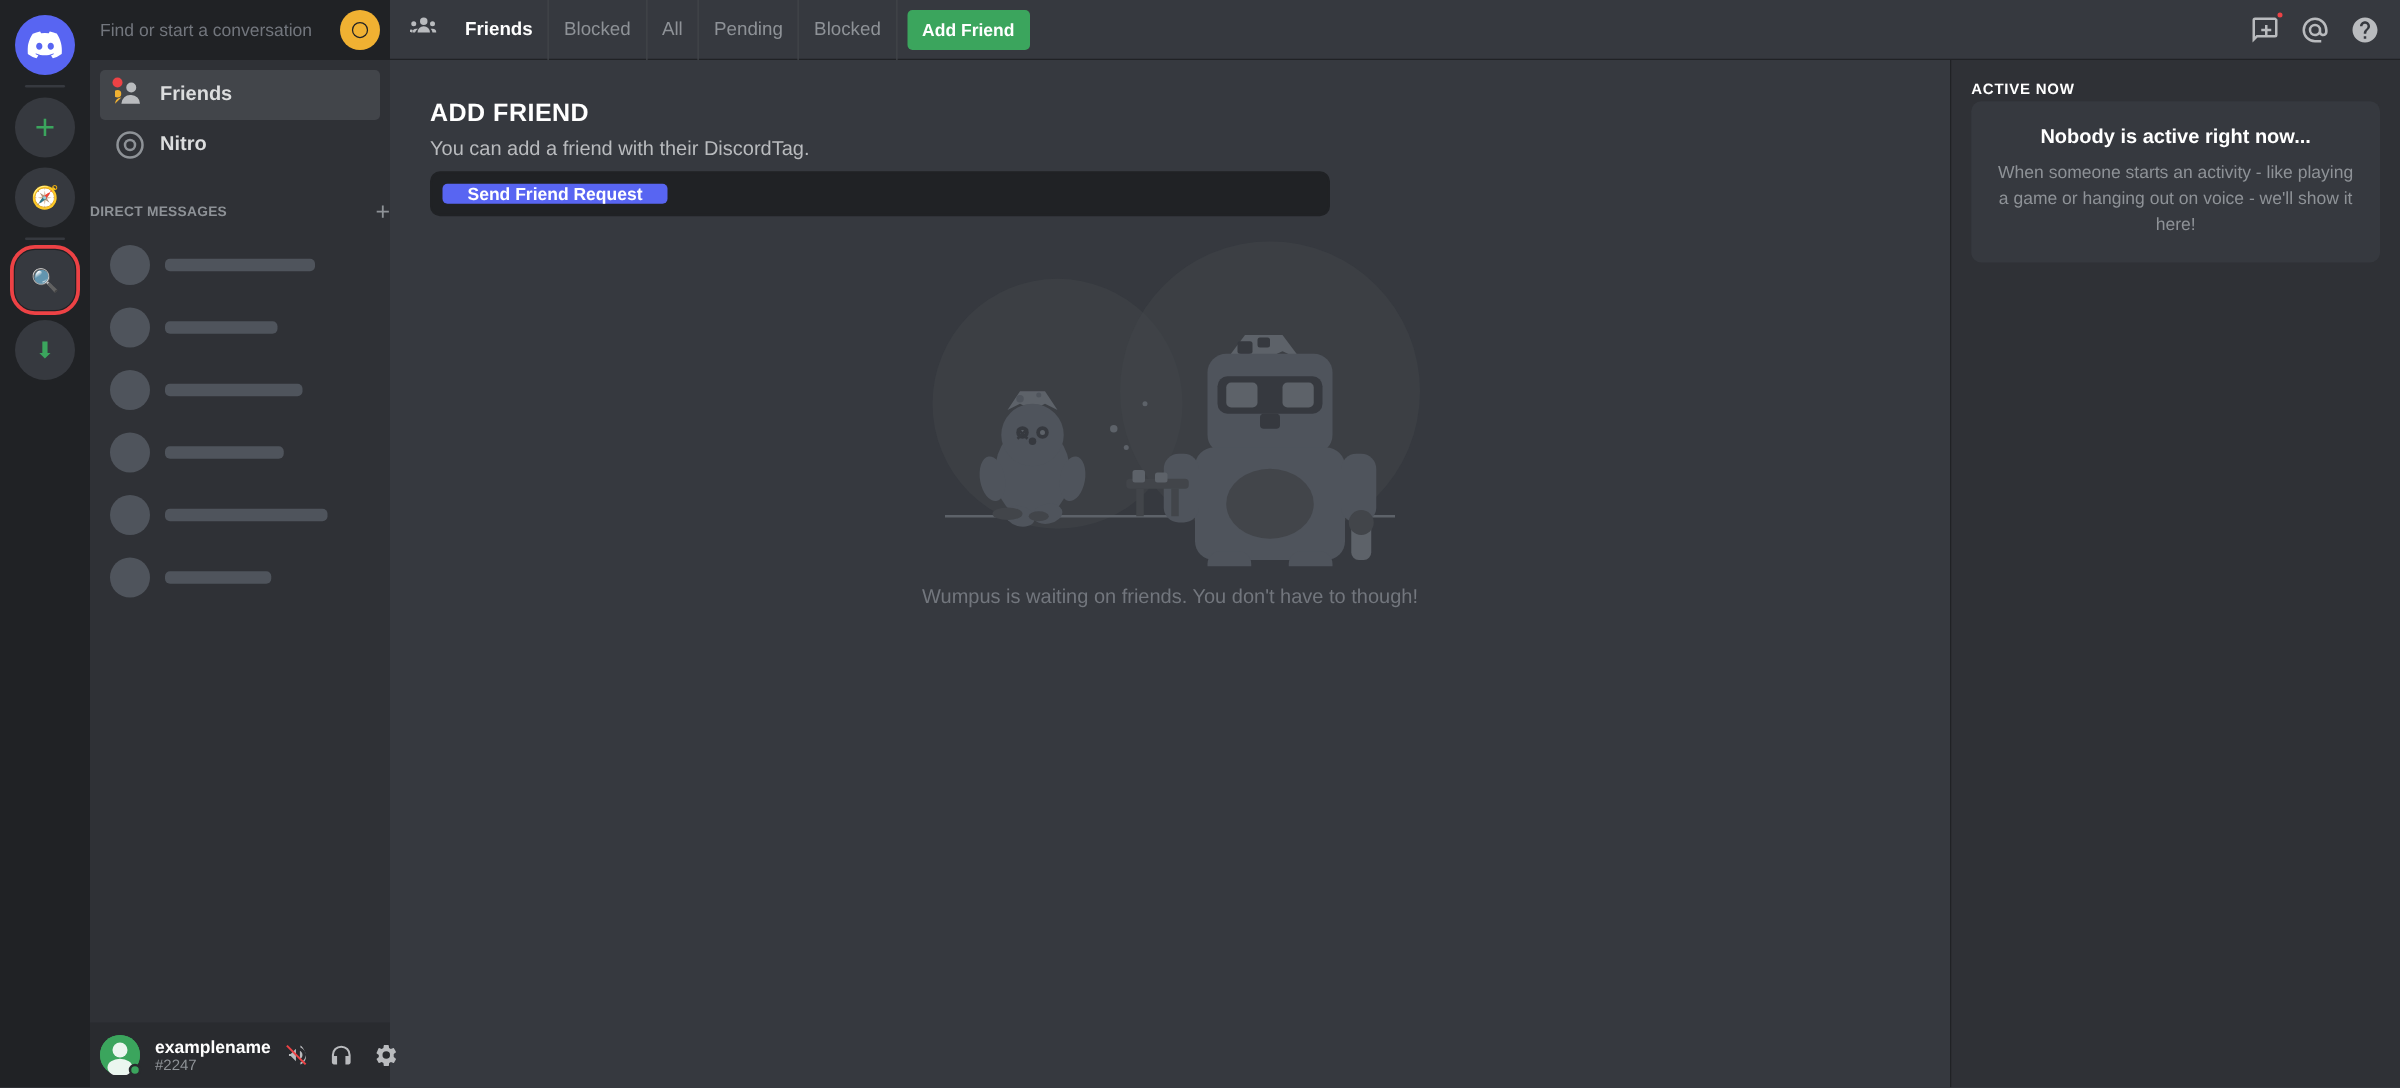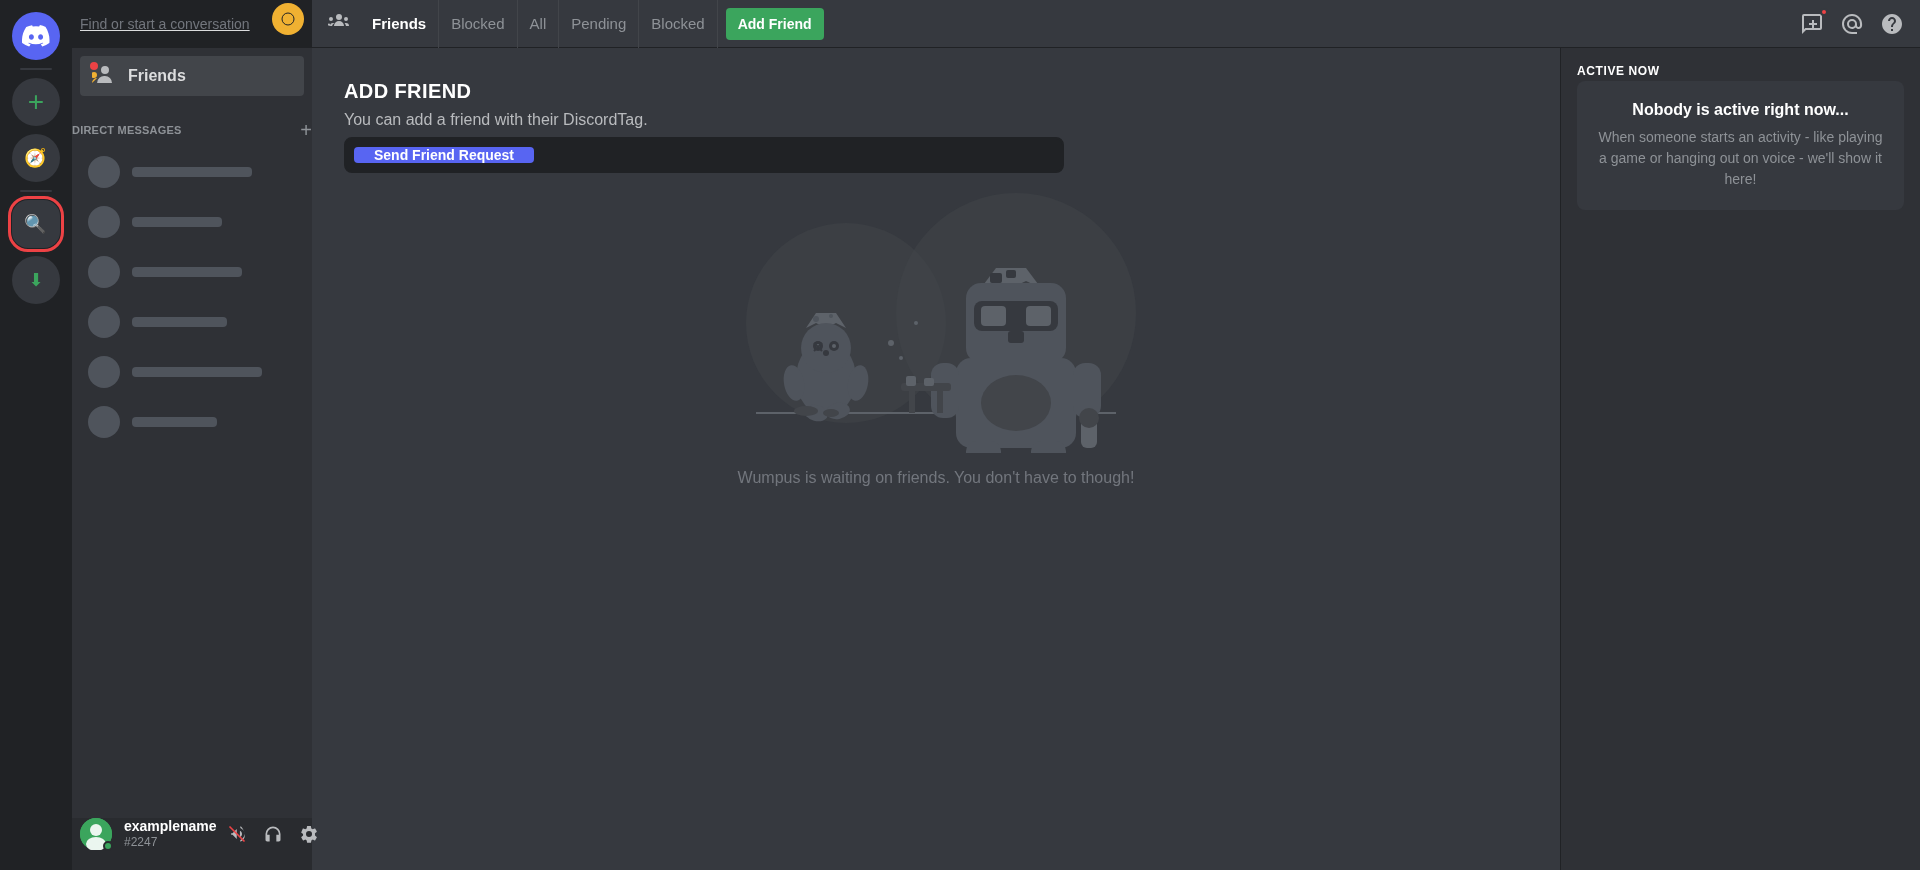--- a/index.html
+++ b/index.html
@@ -75,23 +75,23 @@
       width: 240px;
       background: #2f3136;
       display: flex;
       flex-direction: column;
       flex-shrink: 0;
     }
     .search-bar {
       height: 48px;
       background: #202225;
       display: flex;
+      align-items: center;
       padding: 3px 8px;
       cursor: pointer;
-      text-decoration: underline;
     }
     .search-bar input {
       background: transparent;
       border: none;
       outline: none;
       color: #72767d;
       font-size: 14px;
       flex: 1;
       cursor: pointer;
     }
@@ -197,20 +197,21 @@
       height: 10px;
       border-radius: 4px;
       background: #4f545c;
     }
 
     
     .user-panel {
       height: 52px;
       background: #292b2f;
       display: flex;
+      align-items: center;
       padding: 0 8px;
       margin-top: auto;
       gap: 4px;
     }
     .user-avatar {
       width: 32px;
       height: 32px;
       border-radius: 50%;
       background: #3ba55d;
       display: flex;
@@ -479,20 +480,30 @@
     <div class="sidebar-item active">
       <div class="sidebar-item-icon friends-icon-wrapper">
         <div class="notification-dot"></div>
         <svg width="24" height="24" viewBox="0 0 24 24">
           <path fill="#b9bbbe" d="M13 10a4 4 0 1 0 0-8 4 4 0 0 0 0 8zm-7.9 9A7 7 0 0 1 13 12a7 7 0 0 1 7 7H5.1z"></path>
           <path fill="#f0b132" d="M2 14a3 3 0 1 0 0-6 3 3 0 0 0 0 6zm-2 5a5 5 0 0 1 5-5h.1"></path>
         </svg>
       </div>
       <span class="sidebar-item-label">Friends</span>
     </div>
+    <div class="sidebar-item">
+      <div class="sidebar-item-icon">
+        <svg width="24" height="24" viewBox="0 0 24 24">
+          <circle cx="12" cy="12" r="10" fill="none" stroke="#8e9297" stroke-width="2"></circle>
+          <circle cx="12" cy="12" r="5" fill="#8e9297"></circle>
+          <circle cx="12" cy="12" r="3" fill="#2f3136"></circle>
+        </svg>
+      </div>
+      <span class="sidebar-item-label">Nitro</span>
+    </div>
   </div>
 
   <div class="dm-section-header">
     <span class="dm-section-label">DIRECT MESSAGES</span>
     <span class="dm-add-btn">+</span>
   </div>
 
   <div class="dm-list">
     <div class="dm-item">
       <div class="dm-avatar"></div>

